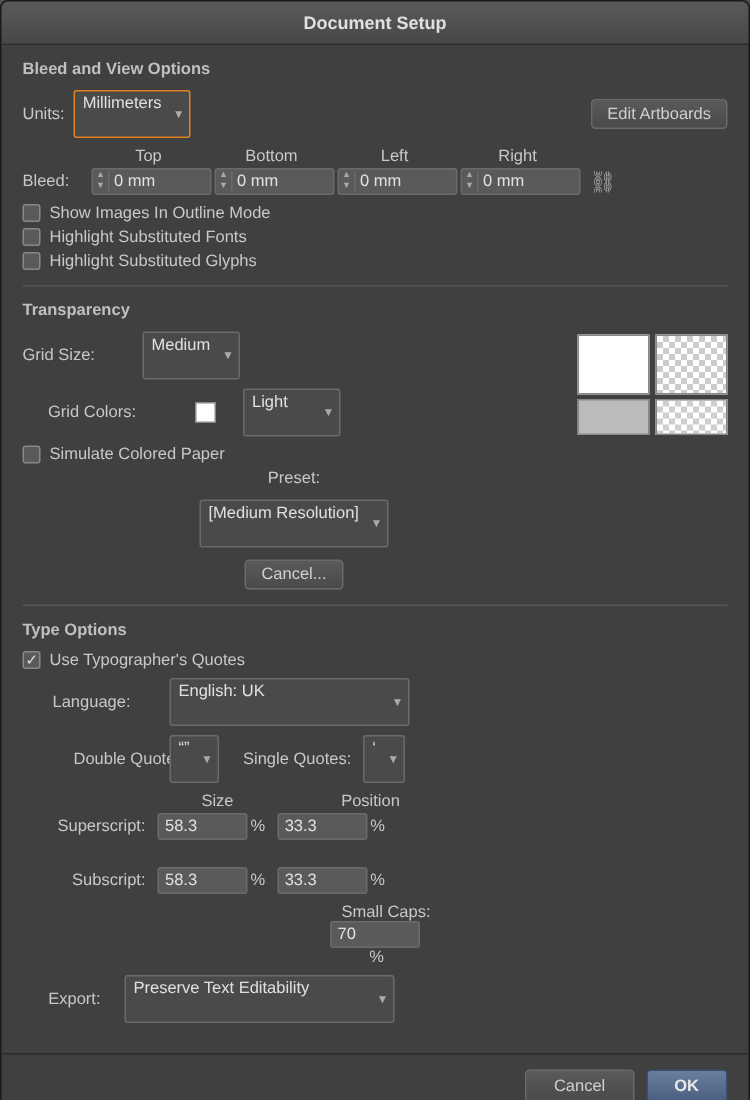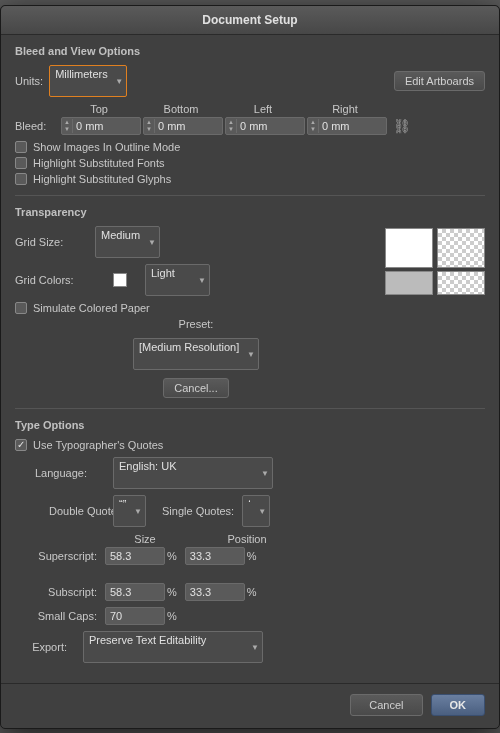--- a/index.html
+++ b/index.html
@@ -232,20 +232,21 @@
     }
     .preview-column {
       display: flex;
       flex-direction: column;
       gap: 3px;
     }
     .grid-colors-row {
       display: flex;
       align-items: center;
       gap: 18px;
+      margin-left: 17px;
     }
     .color-swatch {
       width: 14px;
       height: 14px;
       background: #fff;
       border: 1px solid #888;
     }
     .preset-row {
       display: flex;
       align-items: center;
@@ -507,21 +508,21 @@
       </div>
 
       <div class="row" style="margin-bottom:6px;">
         <span class="label" style="width:90px; text-align:right; padding-right:8px;">Subscript:</span>
         <input type="text" class="small-input" value="58.3" style="">
         <span class="label percent-label" style="margin:0 8px 0 2px;">%</span>
         <input type="text" class="small-input" value="33.3" style="">
         <span class="label percent-label" style="margin-left:2px;">%</span>
       </div>
 
-      <div class="row" style="margin-bottom:6px;">
+      <div class="row" style="margin-bottom:6px;flex-direction:column;">
         <span class="label" style="width:90px; text-align:right; padding-right:8px;">Small Caps:</span>
         <input type="text" class="small-input" value="70" style="">
         <span class="label percent-label" style="margin-left:2px;">%</span>
       </div>
 
       <div class="export-row">
         <span class="label" style="width:50px; text-align:right; padding-right:8px;">Export:</span>
         <div class="select-wrapper">
           <select style="width:180px;">
             <option>Preserve Text Editability</option>

